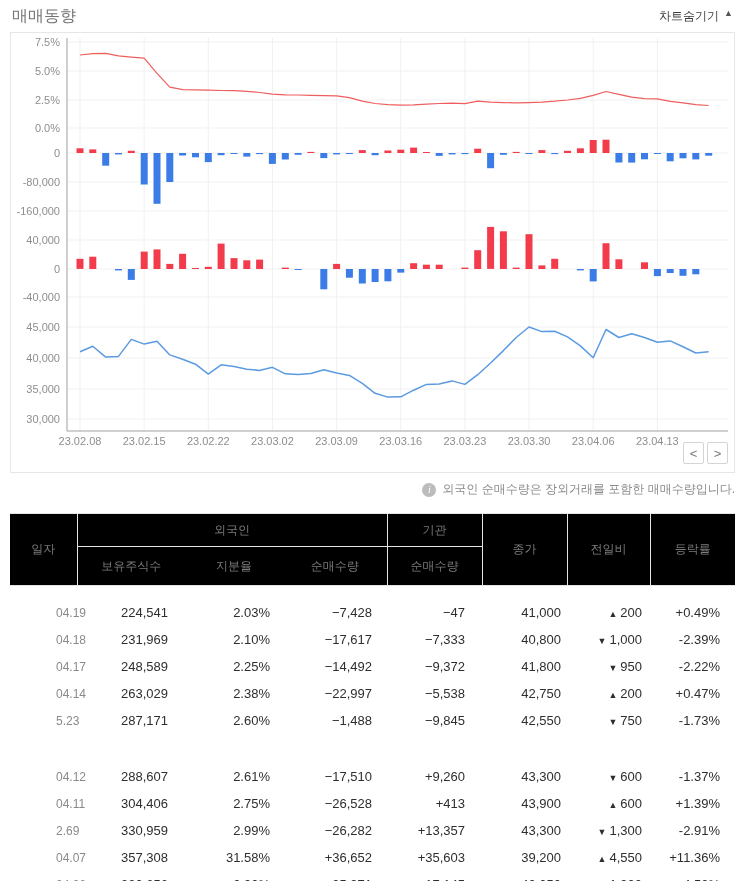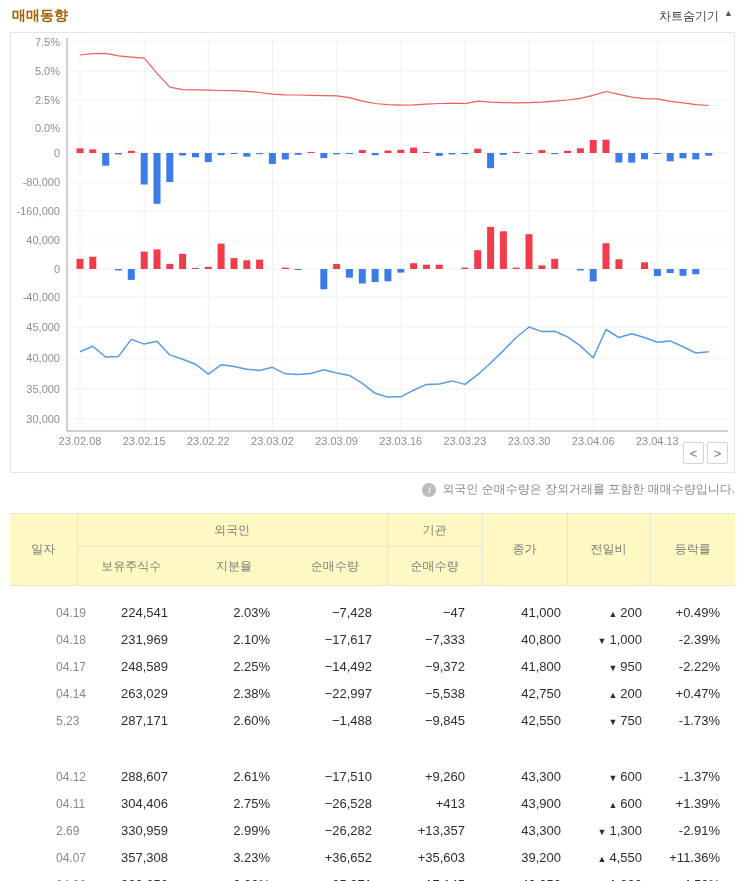--- a/index.html
+++ b/index.html
@@ -8,21 +8,21 @@
     --gray-text:#8a8a8a; --dark-text:#2e2e2e; --border:#e4e4e4;
   }
   html,body{margin:0;padding:0;}
   body{
     width:745px;height:881px;background:#fff;position:relative;overflow:hidden;
     font-family:"Liberation Sans","DejaVu Sans",sans-serif;
     -webkit-font-smoothing:antialiased;
   }
   .top{position:absolute;left:0;top:0;width:745px;height:30px;display:flex;
        justify-content:space-between;align-items:center;box-sizing:border-box;padding:2px 12px 0 12px;}
-  .title{font-size:14px;font-weight:bold;color:#a16207;}
+  .title{font-size:16px;font-weight:normal;color:#737373;}
   .toggle{font-size:12px;color:#3c3c3c;cursor:pointer;display:flex;gap:5px;}
   .toggle .tri{font-size:9px;color:#555;}
 
   .chart-box{position:absolute;left:10px;top:32px;width:723px;height:439px;
              border:1px solid #e6e6e6;background:#fff;}
   .chart-box svg{display:block;}
   .nav{position:absolute;right:6px;bottom:8px;display:flex;gap:3px;}
   .nav button{width:21px;height:22px;border:1px solid #d4d4d4;background:#fff;color:#777;
               font-size:13px;line-height:19px;border-radius:2px;padding:0;cursor:pointer;
               font-family:inherit;}
@@ -31,21 +31,21 @@
         display:flex;align-items:center;gap:6px;}
   .i-icon{width:14px;height:14px;border-radius:50%;background:#bcbcbc;color:#fff;
           font-size:10px;font-style:italic;font-family:"Liberation Serif",serif;
           display:inline-flex;align-items:center;justify-content:center;flex:0 0 auto;}
 
   table.tbl{position:absolute;left:10px;top:513px;width:725px;border-collapse:collapse;
             table-layout:fixed;}
   .tbl thead tr:first-child th{height:30px;}
   .tbl thead tr:last-child th{height:36px;}
   .tbl th{font-weight:normal;font-size:12px;color:#7b7b7b;text-align:center;
-          vertical-align:middle;background:#fef9c3;}
+          vertical-align:middle;background:#000000;}
   .tbl thead{border-top:1px solid var(--border);border-bottom:1px solid var(--border);}
   .b-l{border-left:1px solid var(--border);}
   .b-b{border-bottom:1px solid var(--border);}
   .tbl td{height:25px;font-size:13px;color:var(--dark-text);text-align:right;
           vertical-align:middle;white-space:nowrap;}
   td.c-date{text-align:center;padding-left:46px;font-size:12px;color:var(--gray-text);}
   td.c-held{padding-right:17px;}
   td.c-ratio{padding-right:13px;}
   td.c-fnet{padding-right:15px;}
   td.c-inet{padding-right:17px;}
@@ -348,21 +348,21 @@
         <td class="c-ratio">2.99%</td>
         <td class="c-fnet neg">−26,282</td>
         <td class="c-inet pos">+13,357</td>
         <td class="c-close neg">43,300</td>
         <td class="c-chg neg"><span class="tri-s">▼</span><span>1,300</span></td>
         <td class="c-rate neg">-2.91%</td>
       </tr>
       <tr>
         <td class="c-date">04.07</td>
         <td class="c-held">357,308</td>
-        <td class="c-ratio">3.23%</td>
+        <td class="c-ratio">31.58%</td>
         <td class="c-fnet pos">+36,652</td>
         <td class="c-inet pos">+35,603</td>
         <td class="c-close pos">39,200</td>
         <td class="c-chg pos"><span class="tri-s">▲</span><span>4,550</span></td>
         <td class="c-rate pos">+11.36%</td>
       </tr>
       <tr>
         <td class="c-date">04.06</td>
         <td class="c-held">320,656</td>
         <td class="c-ratio">2.90%</td>

